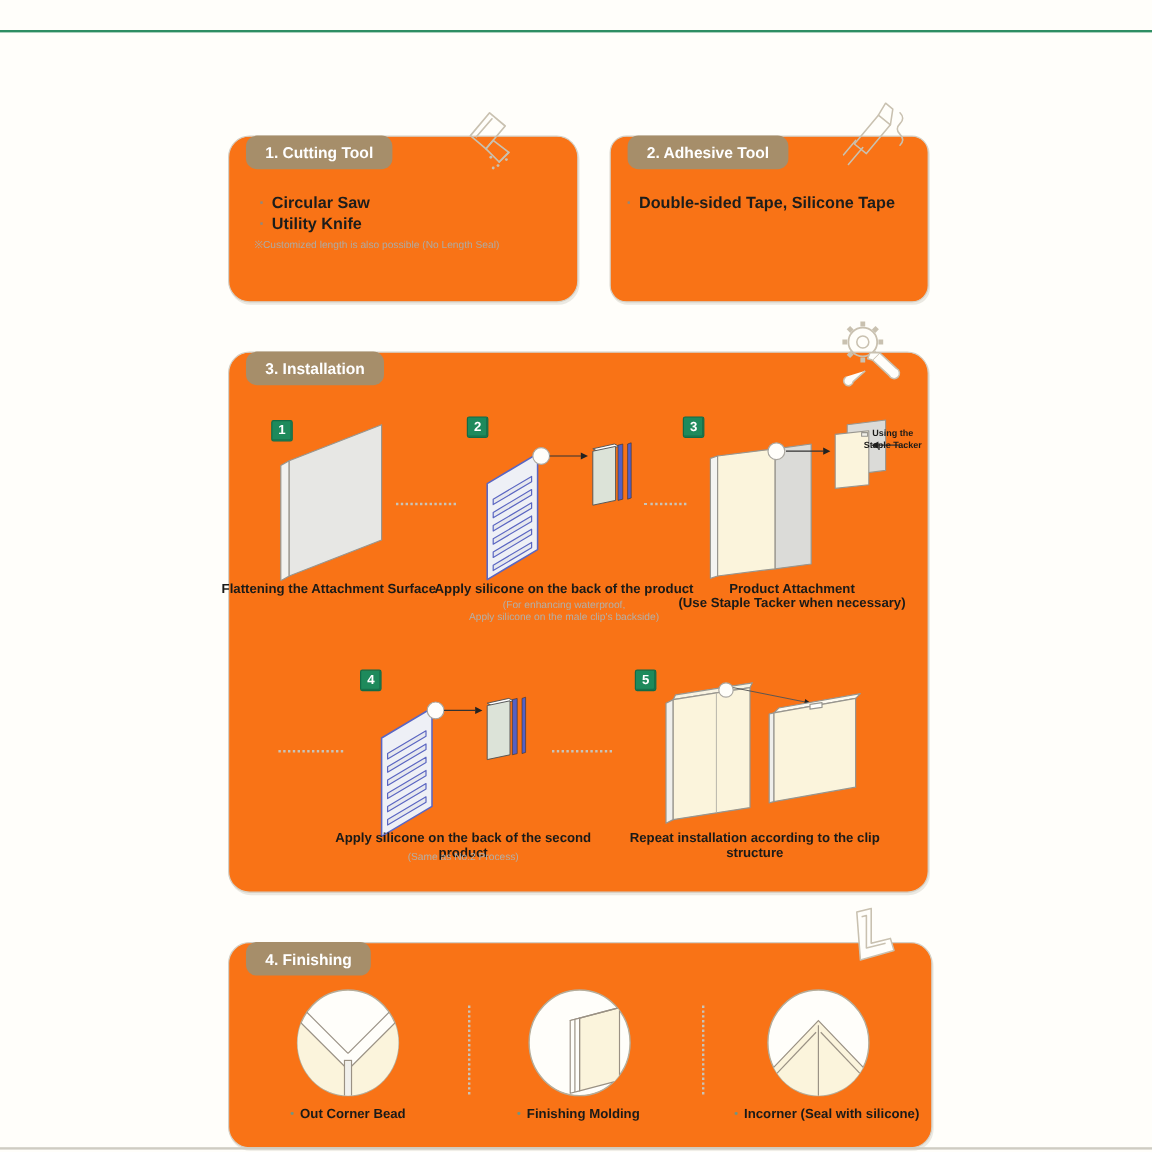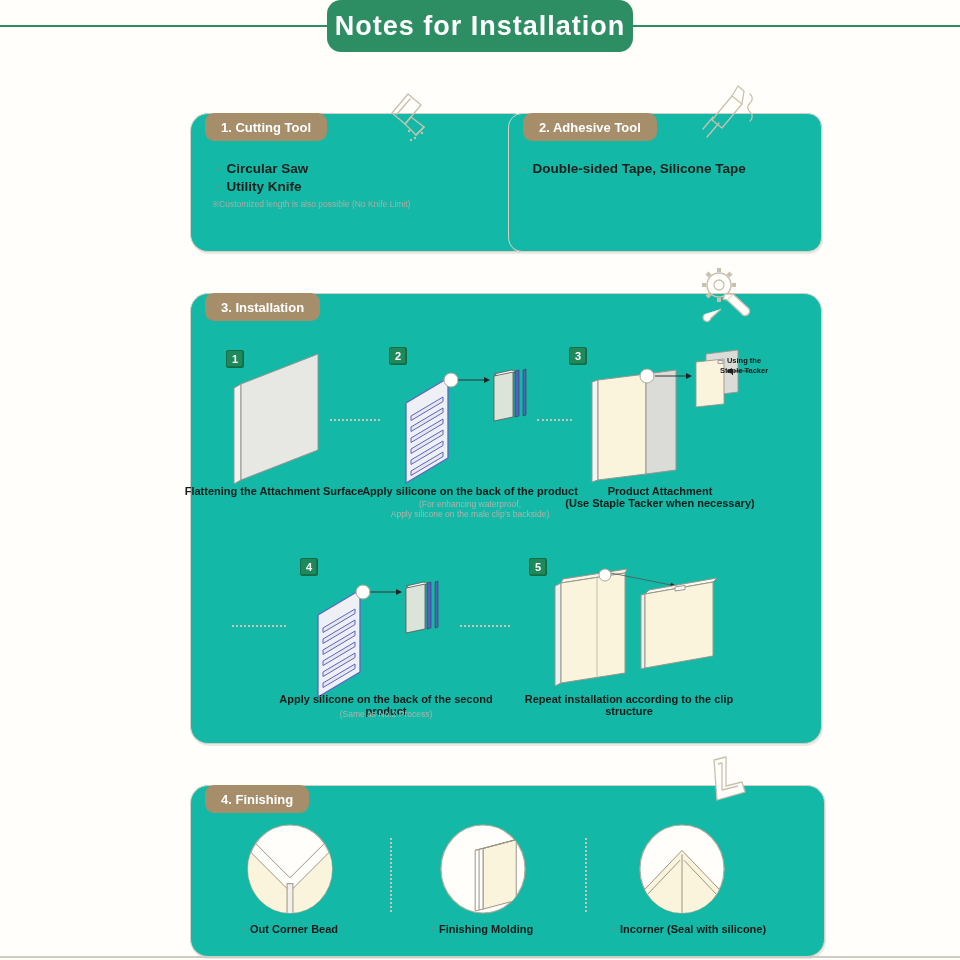--- a/index.html
+++ b/index.html
@@ -6,22 +6,22 @@
   body{font-family:"Liberation Sans",sans-serif;background:#ffffff;}
   .page{position:relative;width:960px;height:960px;background:#fffefa;overflow:hidden;}
 
   
   .head-line{position:absolute;left:0;top:25px;width:960px;height:2px;background:#2e8e63;}
   .head-pill{position:absolute;left:327px;top:0;width:306px;height:52px;background:#2e8e63;
              border-radius:14px;display:flex;align-items:center;justify-content:center;}
   .head-pill span{color:#fff;font-size:27px;font-weight:bold;letter-spacing:1px;}
 
   
-  .card{position:absolute;background:#14b8a6;border:1px solid #d4d0c6;border-radius:18px;
-        box-shadow:1px 2px 0 rgba(175,170,155,.25);padding-left:48px;}
+  .card{position:absolute;background:#f97316;border:1px solid #d4d0c6;border-radius:18px;
+        box-shadow:1px 2px 0 rgba(175,170,155,.25);}
   .card-label{position:absolute;top:-1px;left:14px;height:28px;background:#a68e6a;border-radius:9px;
               color:#fff;font-size:13px;font-weight:bold;display:flex;align-items:center;
               padding:0 16px;white-space:nowrap;}
 
   
   .tool-list{position:absolute;}
   .tool-item{font-size:13.5px;font-weight:bold;color:#1d1d1b;line-height:18px;}
   .tool-item::before{content:"·";color:#8f897e;font-weight:bold;margin-right:6px;}
   .small-note{position:absolute;font-size:8.5px;color:#aeaba4;white-space:nowrap;}
 
@@ -47,23 +47,20 @@
   .fin-label::before{content:"•";color:#6f9584;font-size:9px;margin-right:5px;vertical-align:1px;}
 
   .bottom-line{position:absolute;left:0;top:956px;width:960px;height:2px;background:#cfccc2;}
 </style>
 </head>
 <body>
 
 <div class="page">
 
   <div class="head-line"></div>
-  <div class="head-pill">
-    <span>Notes for Installation</span>
-  </div>
 
   <div class="card" style="left:190px;top:113px;width:290px;height:137px;">
     <div class="card-label">
       <span>1. Cutting Tool</span>
     </div>
   </div>
   <svg class="diagram" style="left:379px;top:86px;" width="58" height="60" viewBox="0 0 58 60">
     <g stroke="#c9c1b0" stroke-width="1.4" fill="none" stroke-linejoin="round" stroke-linecap="round">
       <path d="M13,27 L29,8 L42,19 L26,38 Z"></path>
       <path d="M18,28 L31,13"></path>
@@ -74,21 +71,21 @@
       <circle cx="30" cy="45" r="1.2"></circle>
         <circle cx="36" cy="52" r="1.2"></circle>
       <circle cx="43" cy="47" r="1.2"></circle>
         <circle cx="32" cy="54" r="1.2"></circle>
     </g>
   </svg>
   <div class="tool-list" style="left:216px;top:160px;">
     <div class="tool-item">Circular Saw</div>
     <div class="tool-item">Utility Knife</div>
   </div>
-  <div class="small-note" style="left:212px;top:198px;">※Customized length is also possible (No Knife Limit)</div>
+  <div class="small-note" style="left:212px;top:198px;">※Customized length is also possible (No Length Seal)</div>
 
   <div class="card" style="left:508px;top:113px;width:264px;height:137px;border-radius:14px;">
     <div class="card-label">
       <span>2. Adhesive Tool</span>
     </div>
   </div>
   <svg class="diagram" style="left:698px;top:82px;" width="62" height="64" viewBox="0 0 62 64">
     <g stroke="#c9c1b0" stroke-width="1.3" fill="none" stroke-linejoin="round" stroke-linecap="round">
       <path d="M14,38 L34,14 L44,22 L24,46 Z"></path>
       <path d="M34,14 L40,4 L46,9 L44,22"></path>

